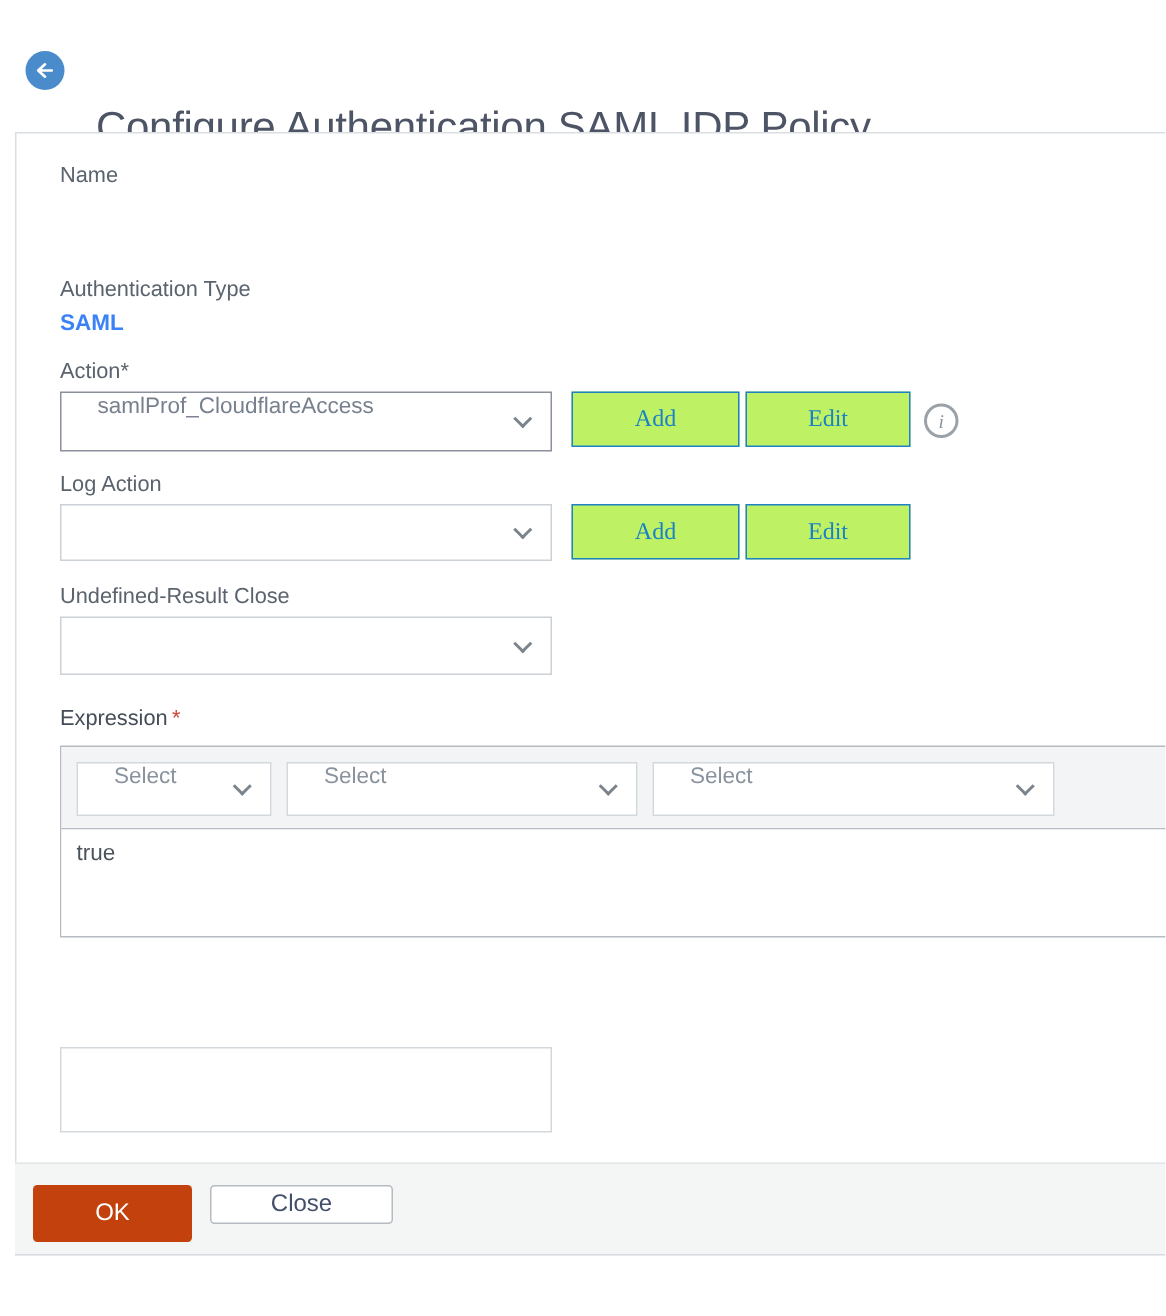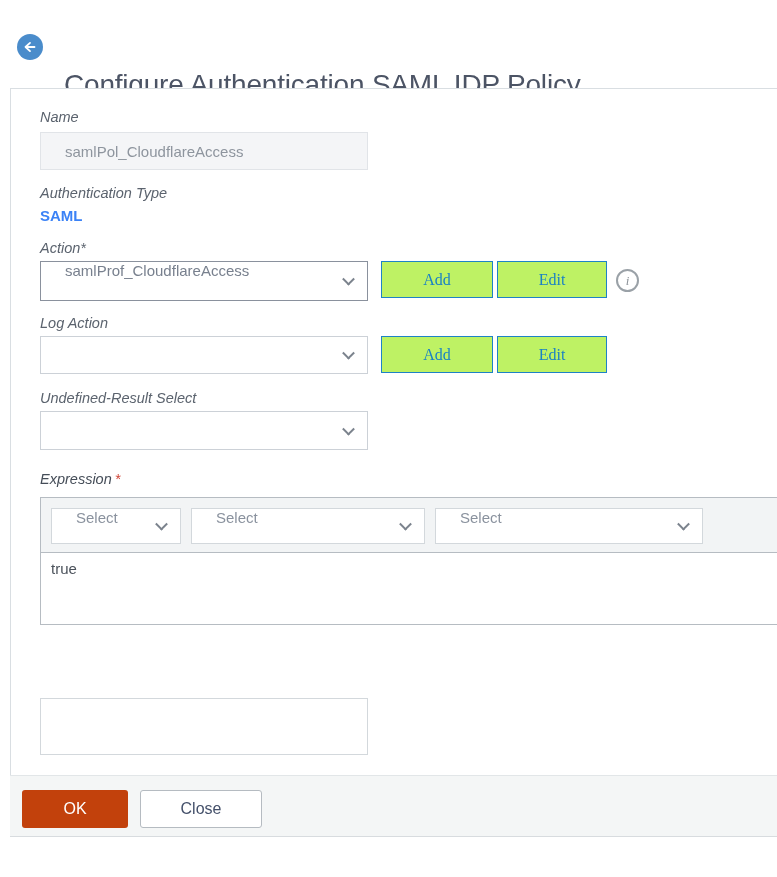--- a/index.html
+++ b/index.html
@@ -10,21 +10,21 @@
   
   .back-btn { position:absolute; left:17px; top:34px; width:26px; height:26px; border-radius:50%;
               background:#4a8ccb; cursor:pointer; display:flex; align-items:center; justify-content:center; }
   .page-title { position:absolute; left:64px; top:29px; font-size:28px; font-weight:400;
                 color:#4c5465; letter-spacing:-0.2px; white-space:nowrap;margin-top:40px; }
 
   
   .panel { position:absolute; left:10px; top:88px; width:768px; height:749px; background:#fff;
            border-top:1px solid #d9dee2; border-left:1px solid #d9dee2; }
 
-  .lbl { position:absolute; font-size:14.5px; color:#5b636e; white-space:nowrap;font-style:italic; }
+  .lbl { position:absolute; font-size:14.5px; color:#5b636e; white-space:nowrap; }
   .req { color:#cf4436; margin-left:3px; }
 
   .ro-input { position:absolute; background:#f4f5f7; border:1px solid #e1e4e8;
               color:#8e959e; font-size:15px; padding-left:24px; display:flex; align-items:center; }
 
   .select { position:absolute; background:#fff; border:1px solid #ccd1d7; display:flex;
             align-items:flex-start; padding-left:24px; font-size:15px; color:#78808e; cursor:pointer; }
   .select.strong { border-color:#8a919d; }
   .chev { position:absolute; right:14px; top:50%; width:9px; height:9px;
           border-right:2px solid #7b838d; border-bottom:2px solid #7b838d;
@@ -52,44 +52,41 @@
 
   .comments-box { position:absolute; left:40px; top:698px; width:328px; height:57px;
                   background:#fff; border:1px solid #d3d8dc; cursor:text; }
 
   
   .footer { position:absolute; left:10px; top:775px; width:768px; height:62px; background:#f4f6f6;
             border-top:1px solid #e2e6e8; border-bottom:1px solid #d8dcdf; }
   .btn-ok { position:absolute; left:12px; top:14px; width:106px; height:38px; background:#c2410c;
             color:#fff; font-size:16px; border:none; border-radius:3px; display:flex;
             align-items:center; justify-content:center; cursor:pointer; font-family:inherit; }
-  .btn-close { position:absolute; left:130px; top:14px; width:122px; height:38px; background:#fff;
+  .btn-close { position:absolute; left:130px; top:14px; width:122px; height:26px; background:#fff;
                color:#44506a; font-size:16px; border:1px solid #b5bbc1; border-radius:3px;
                display:flex; align-items:center; justify-content:center; cursor:pointer; font-family:inherit; }
 </style>
 </head>
 <body>
 
 <div class="screen">
 
   <div class="back-btn">
     <span style="display:flex;">
       <svg width="18" height="18" viewBox="0 0 24 24" fill="none">
         <path d="M18 12 H7 M12 6.5 L6 12 L12 17.5" stroke="#ffffff" stroke-width="2.4" stroke-linecap="round" stroke-linejoin="round"></path>
       </svg>
     </span>
   </div>
   <div class="page-title">Configure Authentication SAML IDP Policy</div>
 
   <div class="panel"></div>
 
   <div class="lbl" style="left:40px; top:109px;">Name</div>
-  <div class="ro-input" style="left:40px; top:132px; width:328px; height:38px;">
-    <span>samlPol_CloudflareAccess</span>
-  </div>
 
   <div class="lbl" style="left:40px; top:185px;">Authentication Type</div>
   <div class="bold-val" style="left:40px; top:207px;">SAML</div>
 
   <div class="lbl" style="left:40px; top:240px;">Action*</div>
   <div class="select strong" style="left:40px; top:261px; width:328px; height:40px;">
     <span>samlProf_CloudflareAccess</span>
     <span class="chev"></span>
   </div>
   <button class="btn-outline" style="left:381px; top:261px; width:112px; height:37px;">Add</button>
@@ -97,21 +94,21 @@
   <div class="info" style="left:616px; top:269px;">i</div>
 
   <div class="lbl" style="left:40px; top:315px;">Log Action</div>
   <div class="select" style="left:40px; top:336px; width:328px; height:38px;">
     <span></span>
     <span class="chev"></span>
   </div>
   <button class="btn-outline" style="left:381px; top:336px; width:112px; height:37px;">Add</button>
   <button class="btn-outline" style="left:497px; top:336px; width:110px; height:37px;">Edit</button>
 
-  <div class="lbl" style="left:40px; top:390px;">Undefined-Result Select</div>
+  <div class="lbl" style="left:40px; top:390px;">Undefined-Result Close</div>
   <div class="select" style="left:40px; top:411px; width:328px; height:39px;">
     <span></span>
     <span class="chev"></span>
   </div>
 
   <div class="lbl" style="left:40px; top:471px; color:#454d58;">
     <span>Expression</span><span class="req">*</span>
   </div>
   <div class="expr">
     <div class="expr-toolbar">

